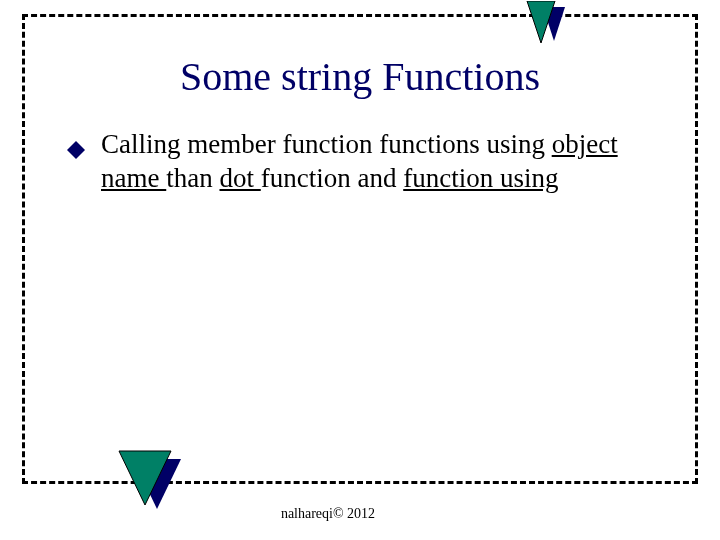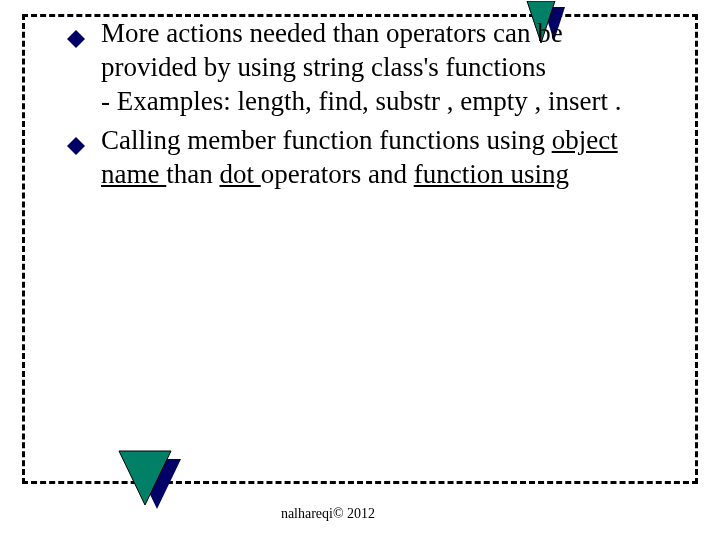--- a/index.html
+++ b/index.html
@@ -63,40 +63,32 @@
 
 <div class="slide-frame">
 
   <div class="corner-triangle tri-top">
     <svg width="52" height="54" viewBox="0 0 52 54">
       <polygon points="30,6 52,6 41,40" fill="#000066"></polygon>
       <polygon points="14,0 42,0 28,42" fill="#008066" stroke="#000" stroke-width="1"></polygon>
     </svg>
   </div>
 
+  <h1 class="title">Some string Functions</h1>
 
   <div class="content">
+
 
     <div class="bullet-item">
       <span class="bullet-icon">
         <svg width="18" height="18" viewBox="0 0 18 18">
           <polygon points="9,0 18,9 9,18 0,9" fill="#000066"></polygon>
         </svg>
       </span>
-      <span>More actions needed than operators can be provided by using string class's functions</span><br>
-      <span> - Examples: length, find, substr , empty , insert .</span>
-    </div>
-
-    <div class="bullet-item">
-      <span class="bullet-icon">
-        <svg width="18" height="18" viewBox="0 0 18 18">
-          <polygon points="9,0 18,9 9,18 0,9" fill="#000066"></polygon>
-        </svg>
-      </span>
-      <span>Calling member function functions using </span><span class="u">object name </span><span>than </span><span class="u">dot </span><span>operators and </span><span class="u">function using</span>
+      <span>Calling member function functions using </span><span class="u">object name </span><span>than </span><span class="u">dot </span><span>function and </span><span class="u">function using</span>
     </div>
 
   </div>
 
   <div class="corner-triangle tri-bottom">
     <svg width="64" height="64" viewBox="0 0 64 64">
       <polygon points="40,64 64,14 16,14" fill="#000066"></polygon>
       <polygon points="28,60 54,6 2,6" fill="#008066" stroke="#000" stroke-width="1"></polygon>
     </svg>
   </div>

